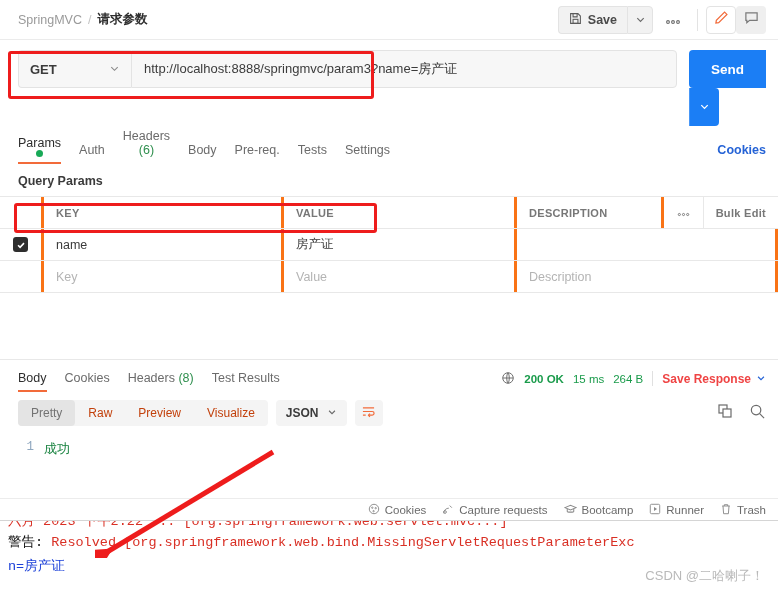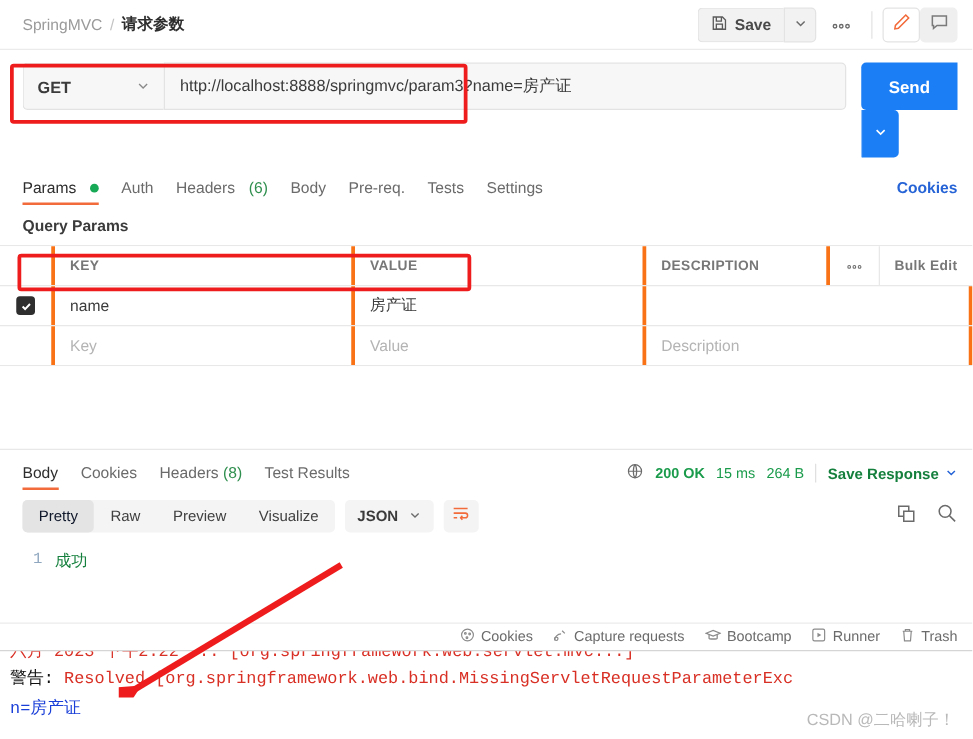--- a/index.html
+++ b/index.html
@@ -77,21 +77,21 @@
     border-left:1px solid #4897f7;
   }
 
   
   .reqtabs {
     display:flex; align-items:flex-end; gap:0; padding:0 12px 0 18px;
     height:28px; position:relative;
   }
   .rtab {
     font-size:12.5px; color:#6b6b6b; padding:0 9px 7px 0; margin-right:9px;
-    display:flex; align-items:center; gap:11px; cursor:pointer; position:relative;
+    display:flex; align-items:center; gap:0; cursor:pointer; position:relative;flex-direction:column;
   }
   .rtab:first-child { padding-left:0; }
   .rtab.active { color:#2e2e2e; }
   .rtab.active::after {
     content:""; position:absolute; left:0; right:9px; bottom:0;
     height:2px; background:#f26b3a;
   }
   .green-dot { width:7px; height:7px; border-radius:50%; background:#18a957; display:inline-block; }
   .count { color:#2f8f4e; }
   .cookies-link {
@@ -131,29 +131,29 @@
     position:relative; cursor:pointer;
   }
   .rsptab.active { color:#2e2e2e; }
   .rsptab.active::after {
     content:""; position:absolute; left:0; right:0; bottom:0; height:2px; background:#f26b3a;
   }
   .meta { margin-left:auto; display:flex; align-items:center; gap:9px; font-size:11.5px; padding-bottom:6px; }
   .meta .ok { color:#1a9b4b; font-weight:700; }
   .meta .num { color:#1a9b4b; }
   .meta-div { width:1px; height:15px; background:#e0e0e0; }
-  .saveresp { color:#15803d; font-weight:700; font-size:12px; cursor:pointer; display:flex; align-items:center; gap:5px; }
+  .saveresp { color:#ef4444; font-weight:700; font-size:12px; cursor:pointer; display:flex; align-items:center; gap:5px; }
 
   .viewbar { display:flex; align-items:center; padding: 6px 12px 6px 18px; gap:8px; }
   .seg { display:flex; background:#f4f4f4; border-radius:4px; height:26px; align-items:center; }
   .segbtn {
-    font-size:12px; color:#404040; padding:0 13px; height:26px;
+    font-size:12px; color:#c2410c; padding:0 13px; height:26px;
     display:flex; align-items:center; cursor:pointer; border-radius:4px;
   }
-  .segbtn.active { background:#e4e4e4; color:#0f172a; }
+  .segbtn.active { background:#e4e4e4; color:#737373; }
   .jsonsel {
     display:flex; align-items:center; gap:8px; background:#f4f4f4; border-radius:4px;
     height:26px; padding:0 10px; font-size:12px; color:#3b3b3b; font-weight:700; cursor:pointer;
   }
   .wrapbtn {
     width:28px; height:26px; background:#f4f4f4; border-radius:4px;
     display:flex; align-items:center; justify-content:center; cursor:pointer;
   }
   .viewbar-right { margin-left:auto; display:flex; align-items:center; gap:16px; }
 

